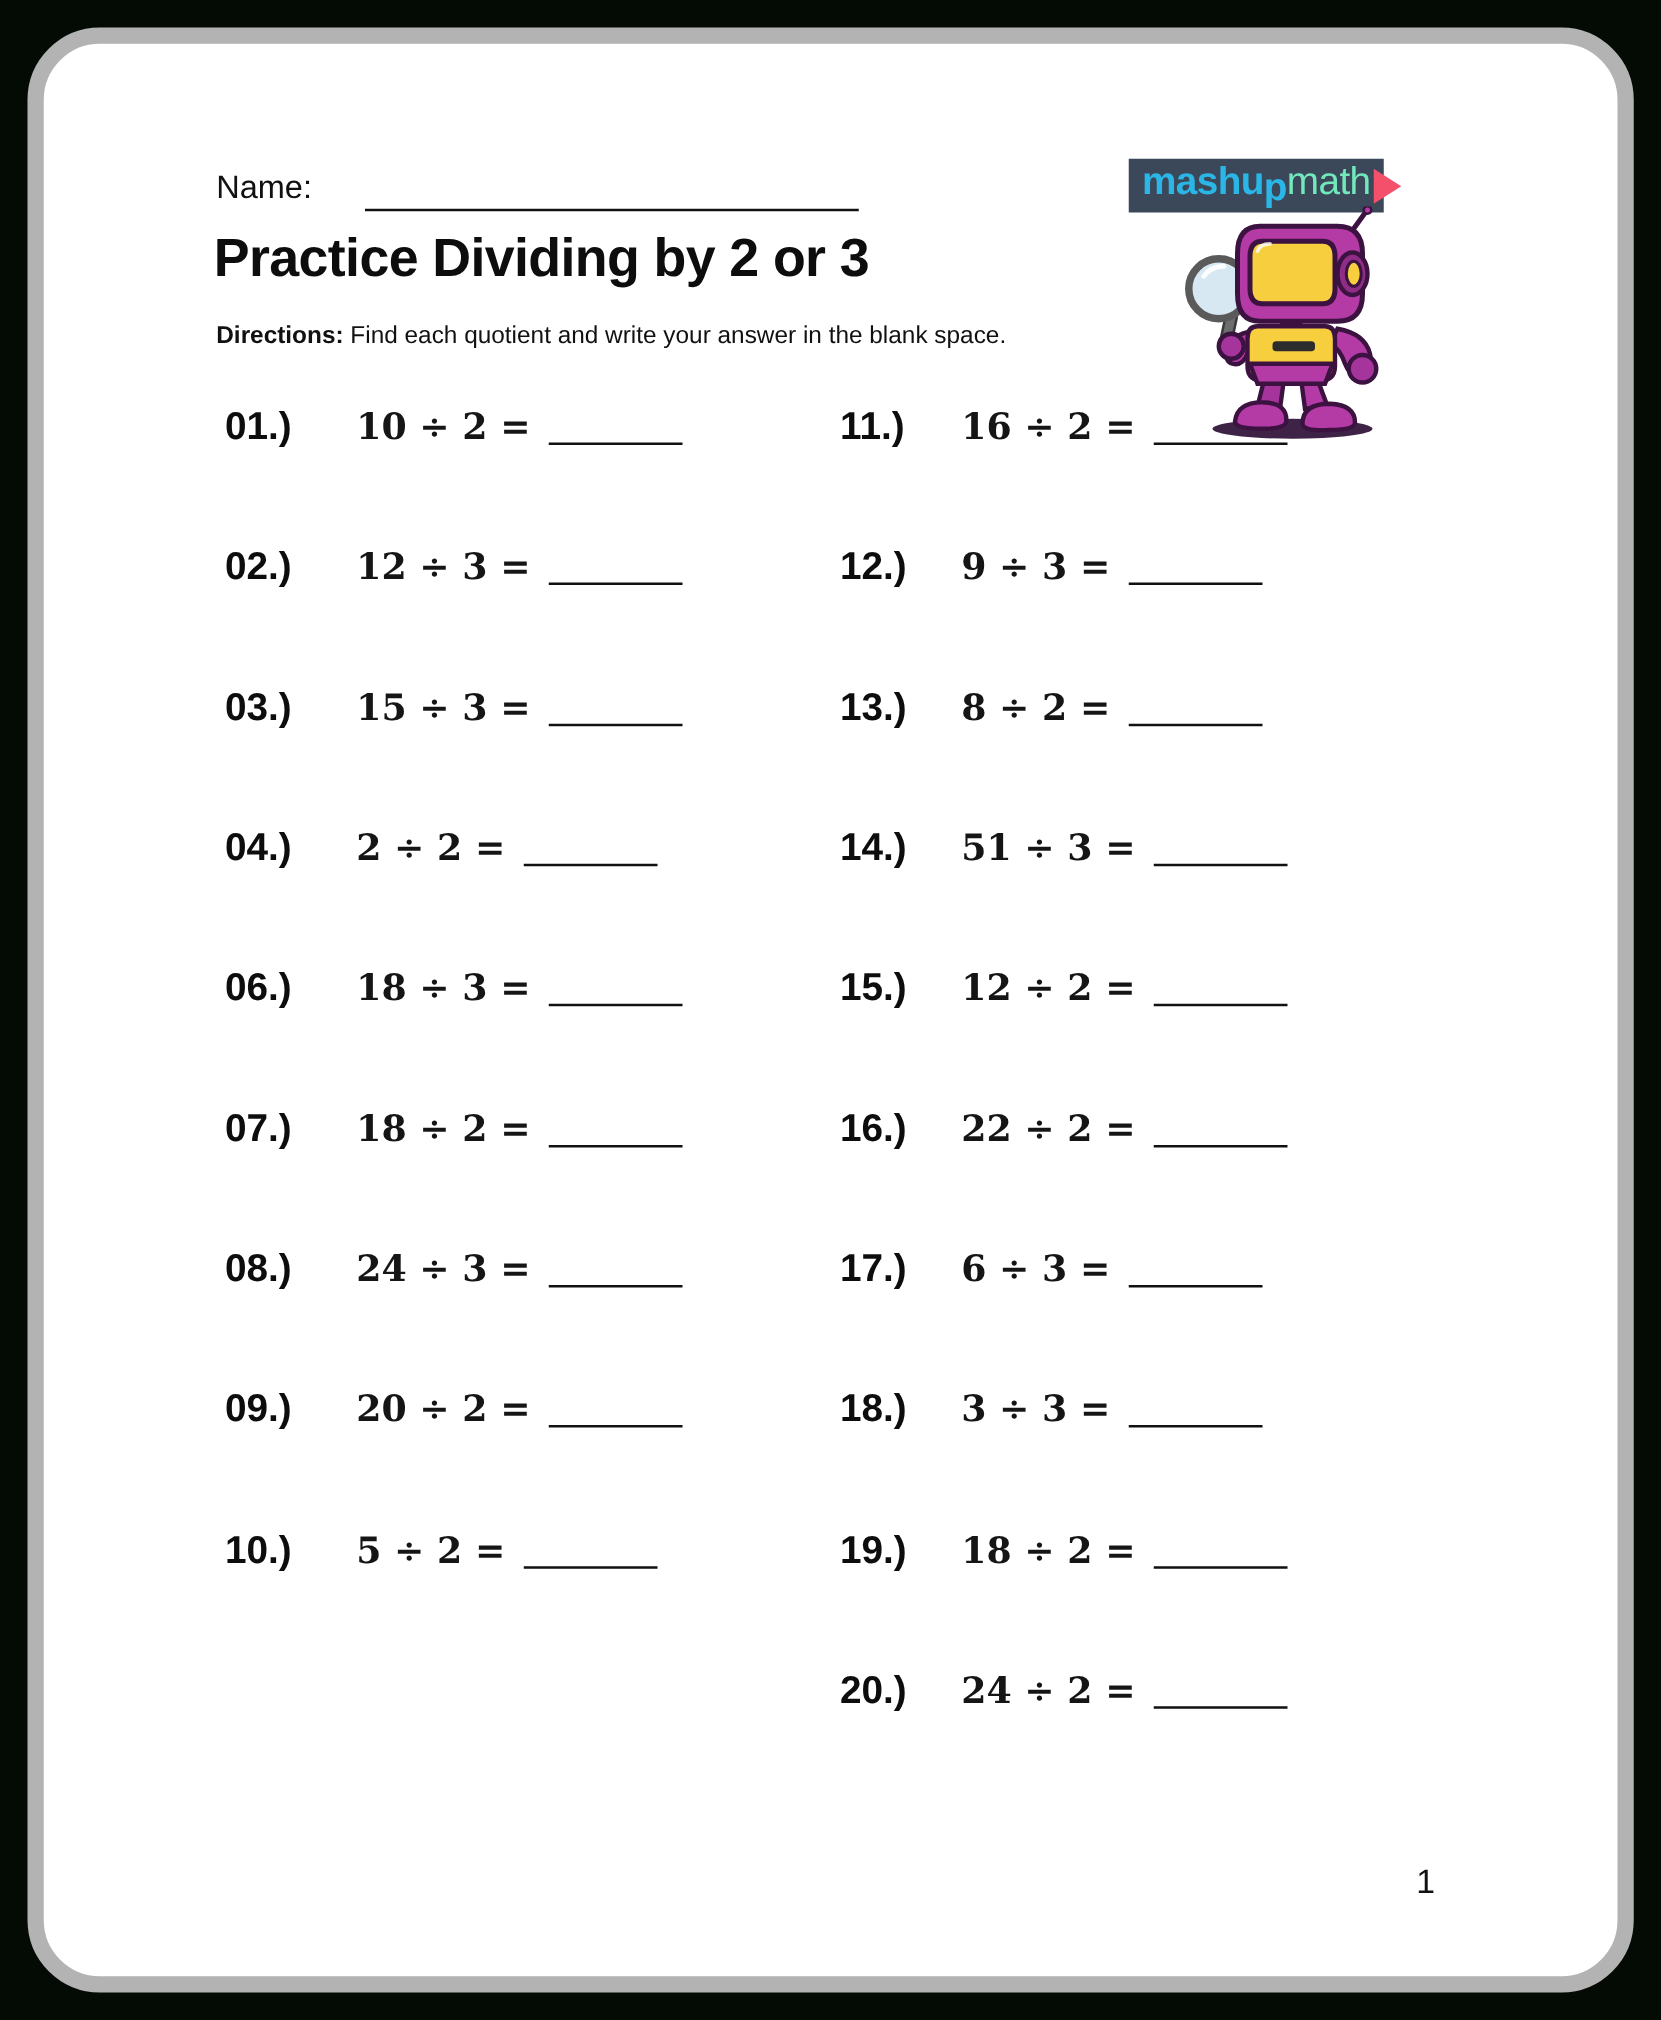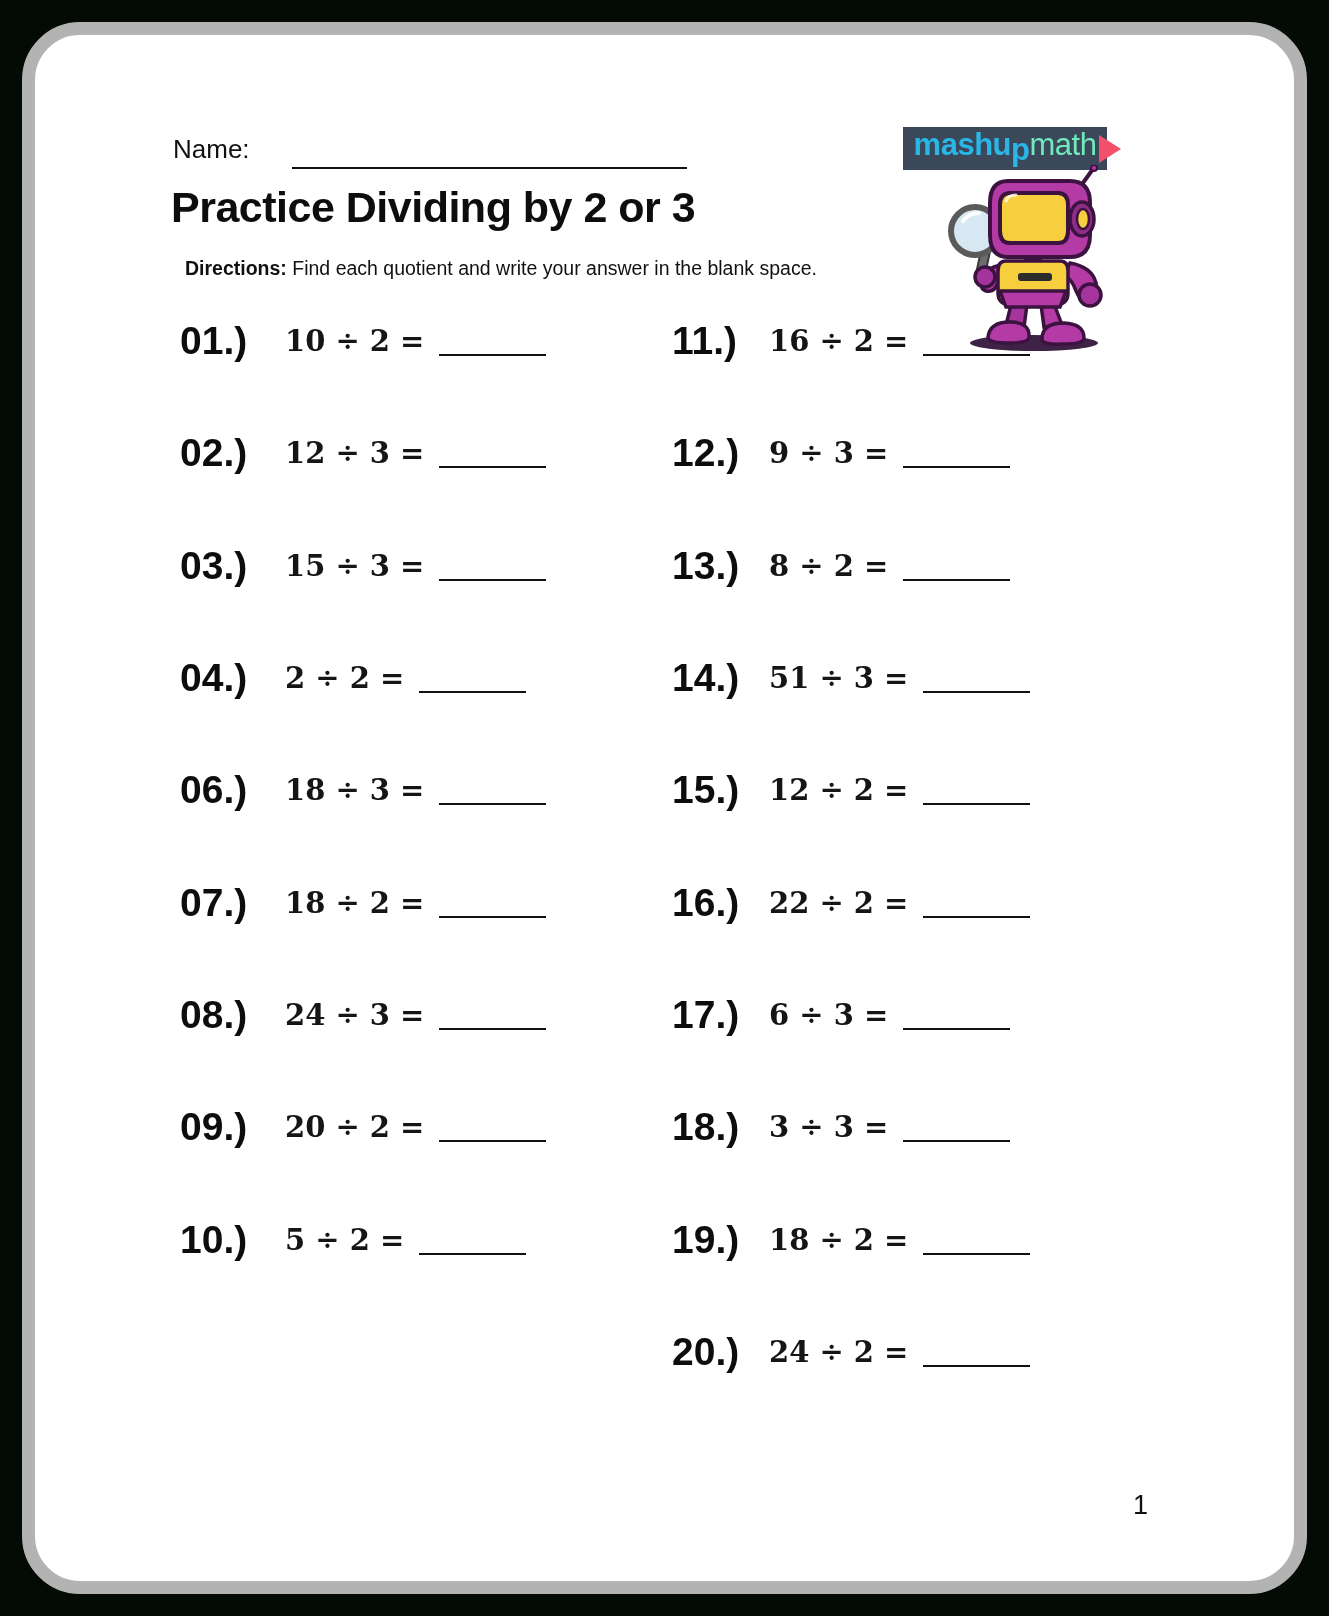--- a/index.html
+++ b/index.html
@@ -24,21 +24,21 @@
     border-bottom:2px solid #111;display:inline-block;
   }
   .title{
     position:absolute;left:136px;top:148px;margin:0;
     font-size:43px;font-weight:800;color:#0d0d0d;letter-spacing:-0.5px;
   }
   .directions{
     position:absolute;left:138px;top:222px;margin:0;
     font-size:19.5px;color:#111;
   }
-  .directions b{font-weight:700;margin-left:12px;}
+  .directions b{font-weight:700;}
   
   .logo{
     position:absolute;left:868px;top:92px;width:204px;height:43px;
     background:#3b4859;display:flex;justify-content:center;
   }
   .logo .bold-a,.logo .bold-b{
     font-weight:700;font-size:31px;color:#2ab7e8;letter-spacing:-0.5px;
   }
   .logo .bold-b{position:relative;top:5px;}
   .logo .light{
@@ -52,21 +52,21 @@
     border-bottom:14px solid transparent;
   }
   
   .robot{position:absolute;left:895px;top:130px;width:206px;height:188px;}
   
   .col{position:absolute;top:250px;}
   .col-left{left:145px;}
   .col-right{left:637px;}
   .row{height:112.3px;display:flex;align-items:center;}
   .pnum{
-    font-weight:800;font-size:39px;color:#0d0d0d;width:88px;flex:0 0 auto;
+    font-weight:800;font-size:31px;color:#0d0d0d;width:88px;flex:0 0 auto;
   }
   .col-right .pnum{width:80px;}
   .expr{
     font-family:"DejaVu Serif", serif;font-weight:700;
     font-size:29px;color:#151515;white-space:nowrap;margin-left:17px;
   }
   .blank{
     display:inline-block;width:107px;height:0;flex:0 0 auto;
     border-bottom:2.5px solid #111;margin-left:15px;
     transform:translateY(14px);

